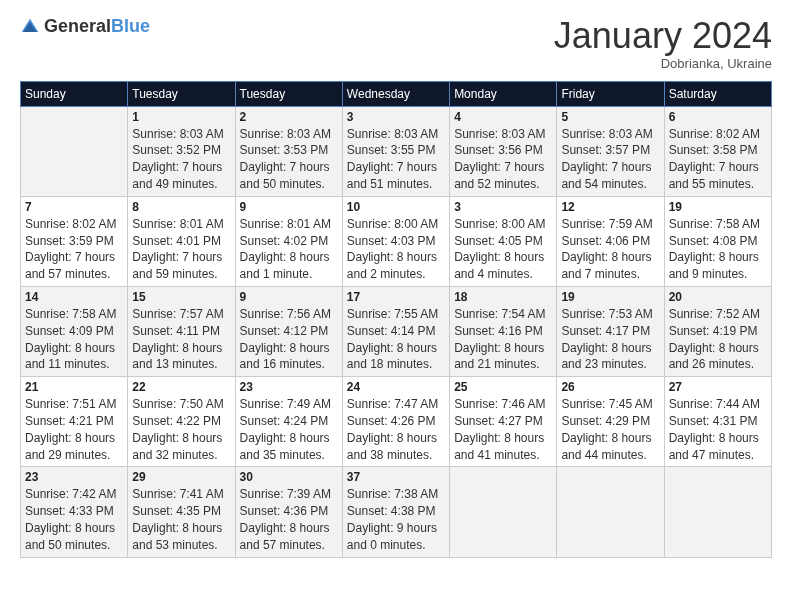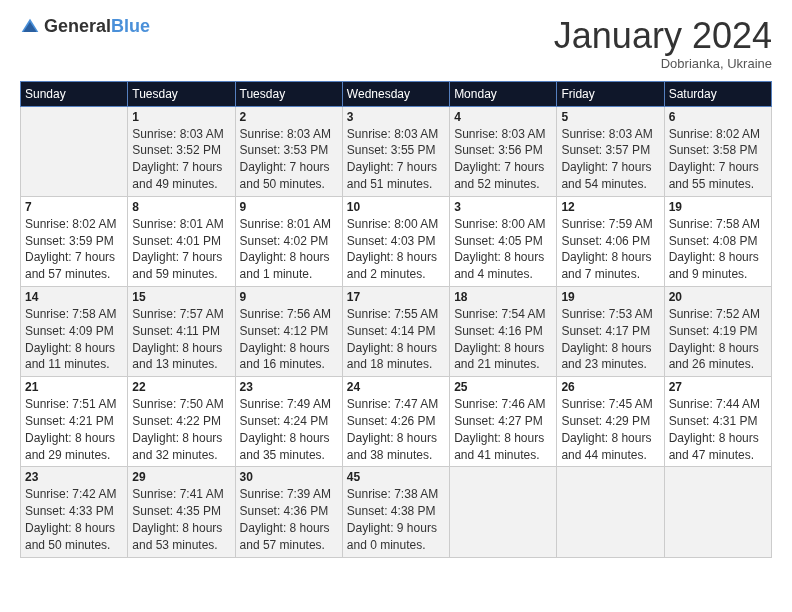--- a/index.html
+++ b/index.html
@@ -258,21 +258,21 @@
           </td>
           <td>
             <div class="day-num">29</div>
             <div class="day-info">Sunrise: 7:41 AM<br>Sunset: 4:35 PM<br>Daylight: 8 hours<br>and 53 minutes.</div>
           </td>
           <td>
             <div class="day-num">30</div>
             <div class="day-info">Sunrise: 7:39 AM<br>Sunset: 4:36 PM<br>Daylight: 8 hours<br>and 57 minutes.</div>
           </td>
           <td>
-            <div class="day-num">45</div>
+            <div class="day-num">37</div>
             <div class="day-info">Sunrise: 7:38 AM<br>Sunset: 4:38 PM<br>Daylight: 9 hours<br>and 0 minutes.</div>
           </td>
           <td class="empty-cell"></td>
           <td class="empty-cell"></td>
           <td class="empty-cell"></td>
         </tr>
       </tbody>
   </table>
 </div>
 

